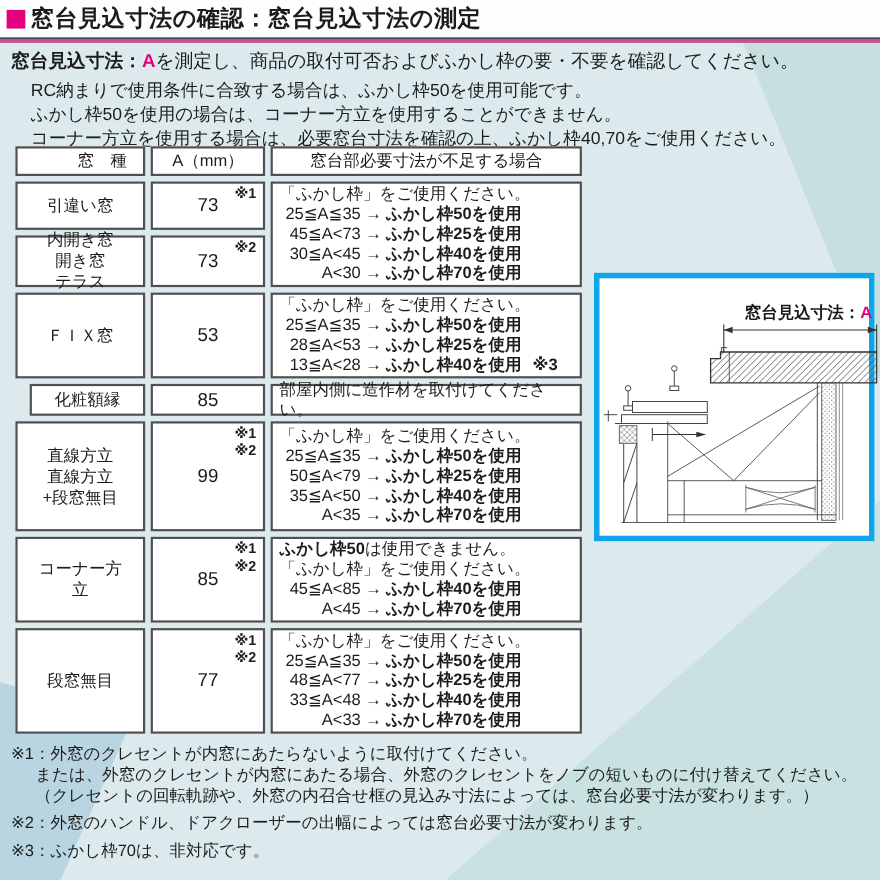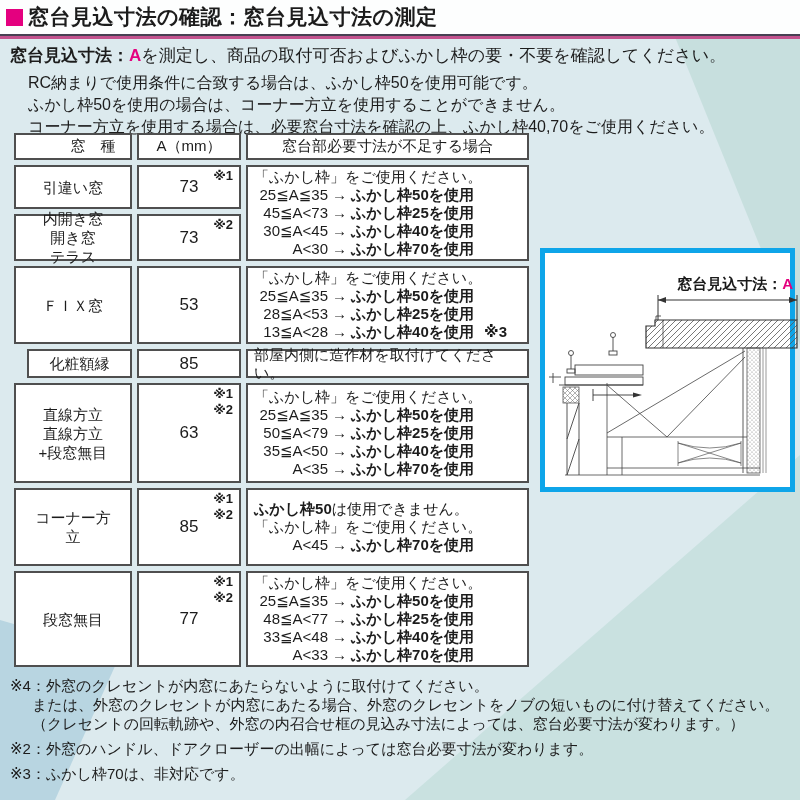--- a/index.html
+++ b/index.html
@@ -97,21 +97,21 @@
       <div class="cell type-cell" style="grid-area: 4 / 1;">ＦＩＸ窓</div>
       <div class="cell a-cell" style="grid-area: 4 / 2;">
         <span>53</span>
       </div>
       <div class="cell type-cell" style="grid-area: 5 / 1; margin-left: 13px;">化粧額縁</div>
       <div class="cell a-cell" style="grid-area: 5 / 2;">
         <span>85</span>
       </div>
       <div class="cell type-cell" style="grid-area: 6 / 1;">直線方立 直線方立+段窓無目</div>
       <div class="cell a-cell" style="grid-area: 6 / 2;">
-        <span>63</span>
+        <span>99</span>
         <div class="marks">
           <span class="mark">※1</span>
           <span class="mark">※2</span>
         </div>
       </div>
       <div class="cell type-cell" style="grid-area: 7 / 1;">コーナー方立</div>
       <div class="cell a-cell" style="grid-area: 7 / 2;">
         <span>85</span>
         <div class="marks">
           <span class="mark">※1</span>
@@ -145,20 +145,21 @@
       <div class="cell desc-cell" style="grid-area: 6 / 3 / 7;">
         <div class="pre-line"><span>「ふかし枠」をご使用ください。</span></div>
         <div class="rule-line"><span class="cond">25≦A≦35</span><span class="arrow">→</span><span class="result">ふかし枠50を使用</span></div>
         <div class="rule-line"><span class="cond">50≦A&lt;79</span><span class="arrow">→</span><span class="result">ふかし枠25を使用</span></div>
         <div class="rule-line"><span class="cond">35≦A&lt;50</span><span class="arrow">→</span><span class="result">ふかし枠40を使用</span></div>
         <div class="rule-line"><span class="cond">A&lt;35</span><span class="arrow">→</span><span class="result">ふかし枠70を使用</span></div>
       </div>
       <div class="cell desc-cell" style="grid-area: 7 / 3 / 8;">
         <div class="pre-line"><span class="bseg">ふかし枠50</span><span>は使用できません。</span></div>
         <div class="pre-line"><span>「ふかし枠」をご使用ください。</span></div>
+        <div class="rule-line"><span class="cond">45≦A&lt;85</span><span class="arrow">→</span><span class="result">ふかし枠40を使用</span></div>
         <div class="rule-line"><span class="cond">A&lt;45</span><span class="arrow">→</span><span class="result">ふかし枠70を使用</span></div>
       </div>
       <div class="cell desc-cell" style="grid-area: 8 / 3 / 9;">
         <div class="pre-line"><span>「ふかし枠」をご使用ください。</span></div>
         <div class="rule-line"><span class="cond">25≦A≦35</span><span class="arrow">→</span><span class="result">ふかし枠50を使用</span></div>
         <div class="rule-line"><span class="cond">48≦A&lt;77</span><span class="arrow">→</span><span class="result">ふかし枠25を使用</span></div>
         <div class="rule-line"><span class="cond">33≦A&lt;48</span><span class="arrow">→</span><span class="result">ふかし枠40を使用</span></div>
         <div class="rule-line"><span class="cond">A&lt;33</span><span class="arrow">→</span><span class="result">ふかし枠70を使用</span></div>
       </div>
     </section>
@@ -238,21 +239,21 @@
       <g stroke="#333" stroke-width="0.9" fill="none">
         <line x1="48" y1="142" x2="92" y2="142"></line>
         <line x1="48" y1="136" x2="48" y2="148"></line>
       </g>
       <polygon points="97,142 88,139.5 88,144.5" fill="#333"></polygon>
     </svg>
   </div>
 
   <section class="footnotes" id="footnotes">
       <div class="fn">
-        <div class="fn-line first">※4：外窓のクレセントが内窓にあたらないように取付けてください。</div>
+        <div class="fn-line first">※1：外窓のクレセントが内窓にあたらないように取付けてください。</div>
         <div class="fn-line">または、外窓のクレセントが内窓にあたる場合、外窓のクレセントをノブの短いものに付け替えてください。</div>
         <div class="fn-line">（クレセントの回転軌跡や、外窓の内召合せ框の見込み寸法によっては、窓台必要寸法が変わります。）</div>
       </div>
       <div class="fn">
         <div class="fn-line first">※2：外窓のハンドル、ドアクローザーの出幅によっては窓台必要寸法が変わります。</div>
       </div>
       <div class="fn">
         <div class="fn-line first">※3：ふかし枠70は、非対応です。</div>
       </div>
     </section>

